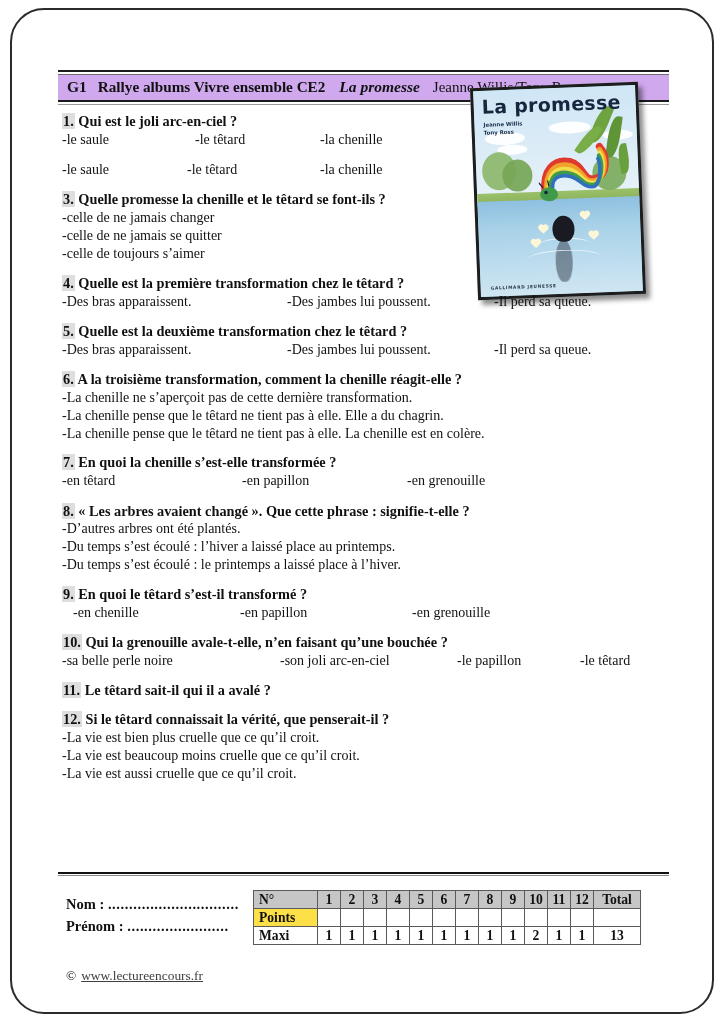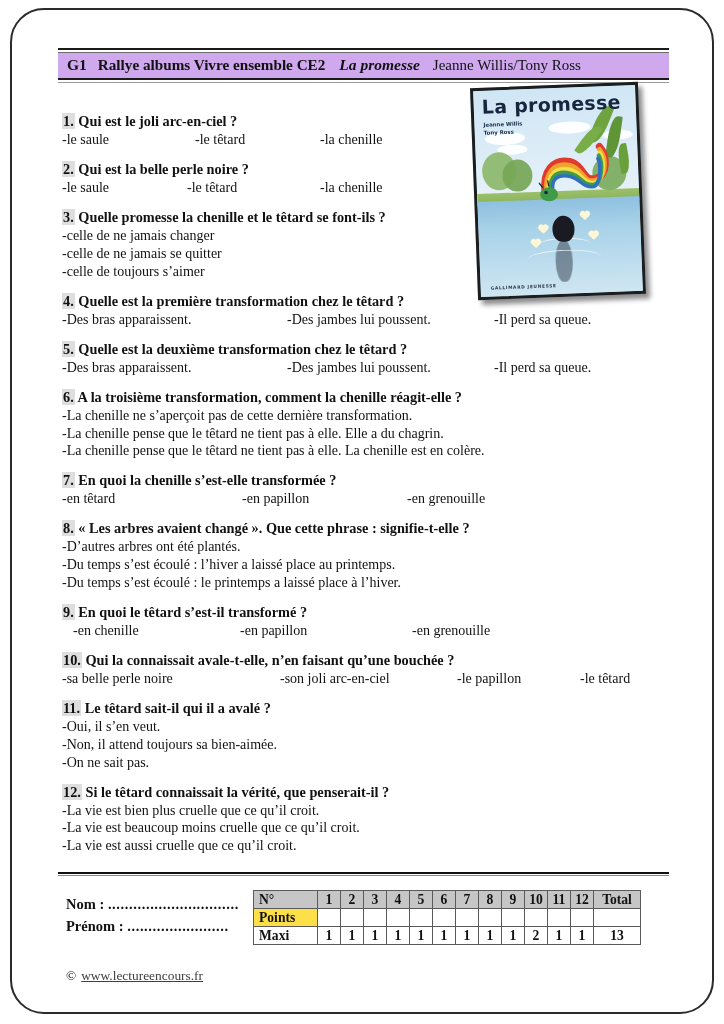--- a/index.html
+++ b/index.html
@@ -32,21 +32,21 @@
     position: absolute;
     left: 0; top: 0;
     width: 724px;
     height: 1024px;
   }
 
   
   #header-block {
     position: absolute;
     left: 58px;
-    top: 48px;
+    top: 70px;
     width: 611px;
   }
   .rule-double {
     width: 100%;
     border-top: 2px solid #1a1a1a;
     border-bottom: 1.4px solid #6e6e6e;
     height: 2px;
     box-sizing: content-box;
   }
   .rule-double.bottom {
@@ -366,21 +366,20 @@
   <div id="questions">
       <div class="q-block">
         <div class="q-title"><span class="q-num">1.</span> <span>Qui est le joli arc-en-ciel ?</span></div>
         <div class="opts-row" style="position: relative;">
           <span style="margin-left: 0px;">-le saule</span>
           <span style="position: absolute; left: 133px; top: 0px;">-le têtard</span>
           <span style="position: absolute; left: 258px; top: 0px;">-la chenille</span>
         </div>
       </div>
       <div class="q-block">
-        <div class="q-title"><span class="q-num">2.</span> <span>Qui est la belle perle noire ?</span></div>
         <div class="opts-row" style="position: relative;">
           <span style="margin-left: 0px;">-le saule</span>
           <span style="position: absolute; left: 125px; top: 0px;">-le têtard</span>
           <span style="position: absolute; left: 258px; top: 0px;">-la chenille</span>
         </div>
       </div>
       <div class="q-block">
         <div class="q-title"><span class="q-num">3.</span> <span>Quelle promesse la chenille et le têtard se font-ils ?</span></div>
         <div class="opts-stack">
           <div class="opt">-celle de ne jamais changer</div>
@@ -430,35 +429,30 @@
       </div>
       <div class="q-block">
         <div class="q-title"><span class="q-num">9.</span> <span>En quoi le têtard s’est-il transformé ?</span></div>
         <div class="opts-row" style="position: relative;">
           <span style="margin-left: 11px;">-en chenille</span>
           <span style="position: absolute; left: 178px; top: 0px;">-en papillon</span>
           <span style="position: absolute; left: 350px; top: 0px;">-en grenouille</span>
         </div>
       </div>
       <div class="q-block">
-        <div class="q-title"><span class="q-num">10.</span> <span>Qui la connaissait avale-t-elle, n’en faisant qu’une bouchée ?</span></div>
+        <div class="q-title"><span class="q-num">10.</span> <span>Qui la grenouille avale-t-elle, n’en faisant qu’une bouchée ?</span></div>
         <div class="opts-row" style="position: relative;">
           <span style="margin-left: 0px;">-sa belle perle noire</span>
           <span style="position: absolute; left: 218px; top: 0px;">-son joli arc-en-ciel</span>
           <span style="position: absolute; left: 395px; top: 0px;">-le papillon</span>
           <span style="position: absolute; left: 518px; top: 0px;">-le têtard</span>
         </div>
       </div>
       <div class="q-block">
         <div class="q-title"><span class="q-num">11.</span> <span>Le têtard sait-il qui il a avalé ?</span></div>
-        <div class="opts-stack">
-          <div class="opt">-Oui, il s’en veut.</div>
-          <div class="opt">-Non, il attend toujours sa bien-aimée.</div>
-          <div class="opt">-On ne sait pas.</div>
-        </div>
       </div>
       <div class="q-block">
         <div class="q-title"><span class="q-num">12.</span> <span>Si le têtard connaissait la vérité, que penserait-il ?</span></div>
         <div class="opts-stack">
           <div class="opt">-La vie est bien plus cruelle que ce qu’il croit.</div>
           <div class="opt">-La vie est beaucoup moins cruelle que ce qu’il croit.</div>
           <div class="opt">-La vie est aussi cruelle que ce qu’il croit.</div>
         </div>
       </div>
     </div>

